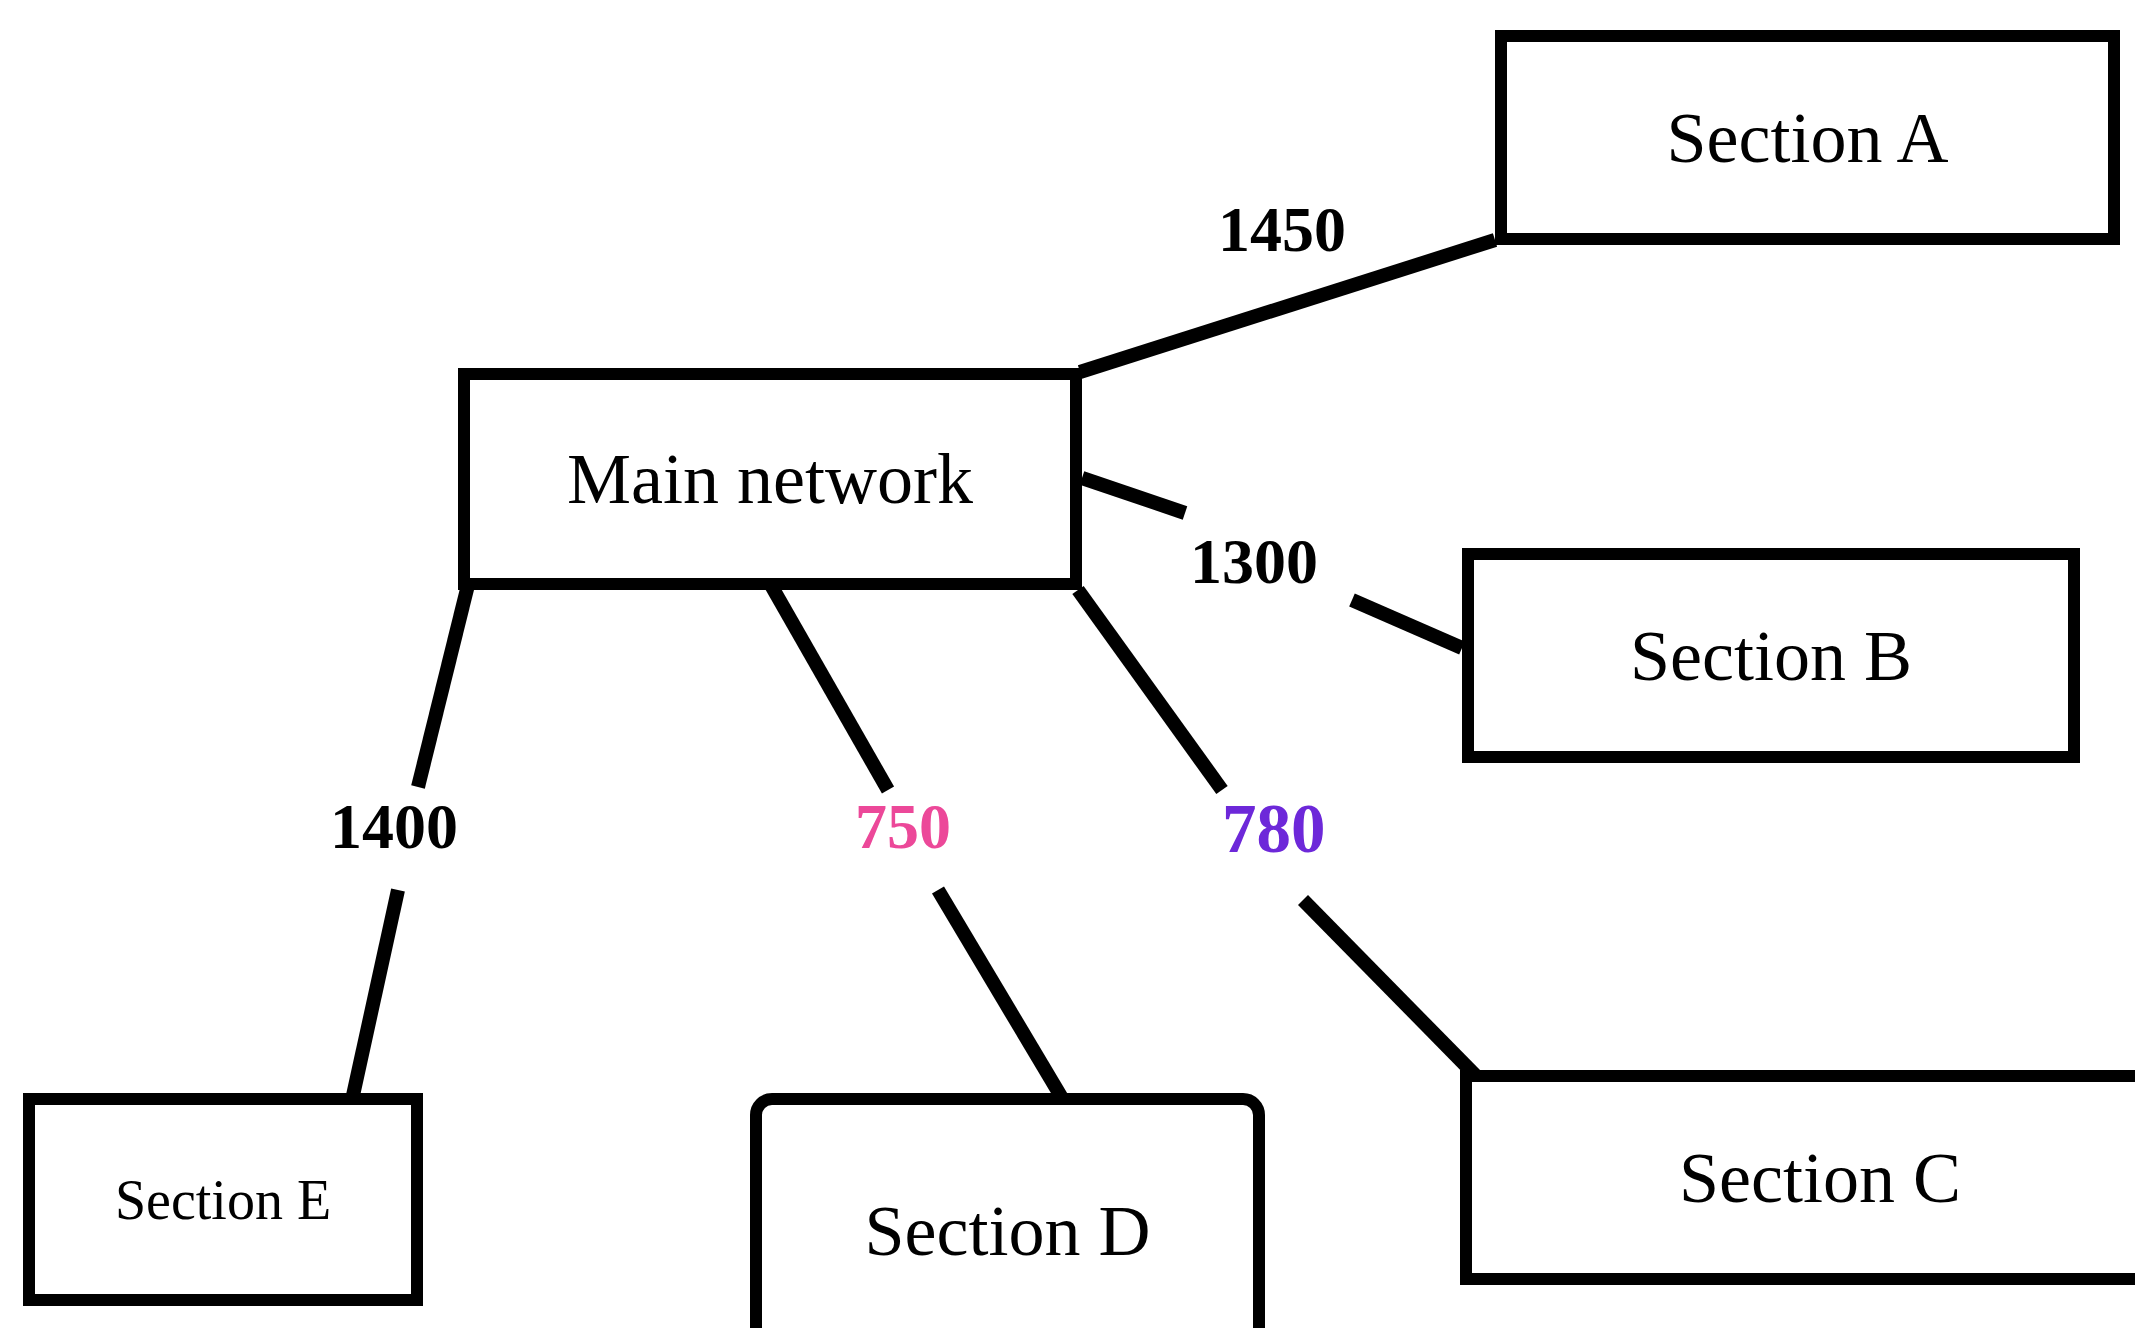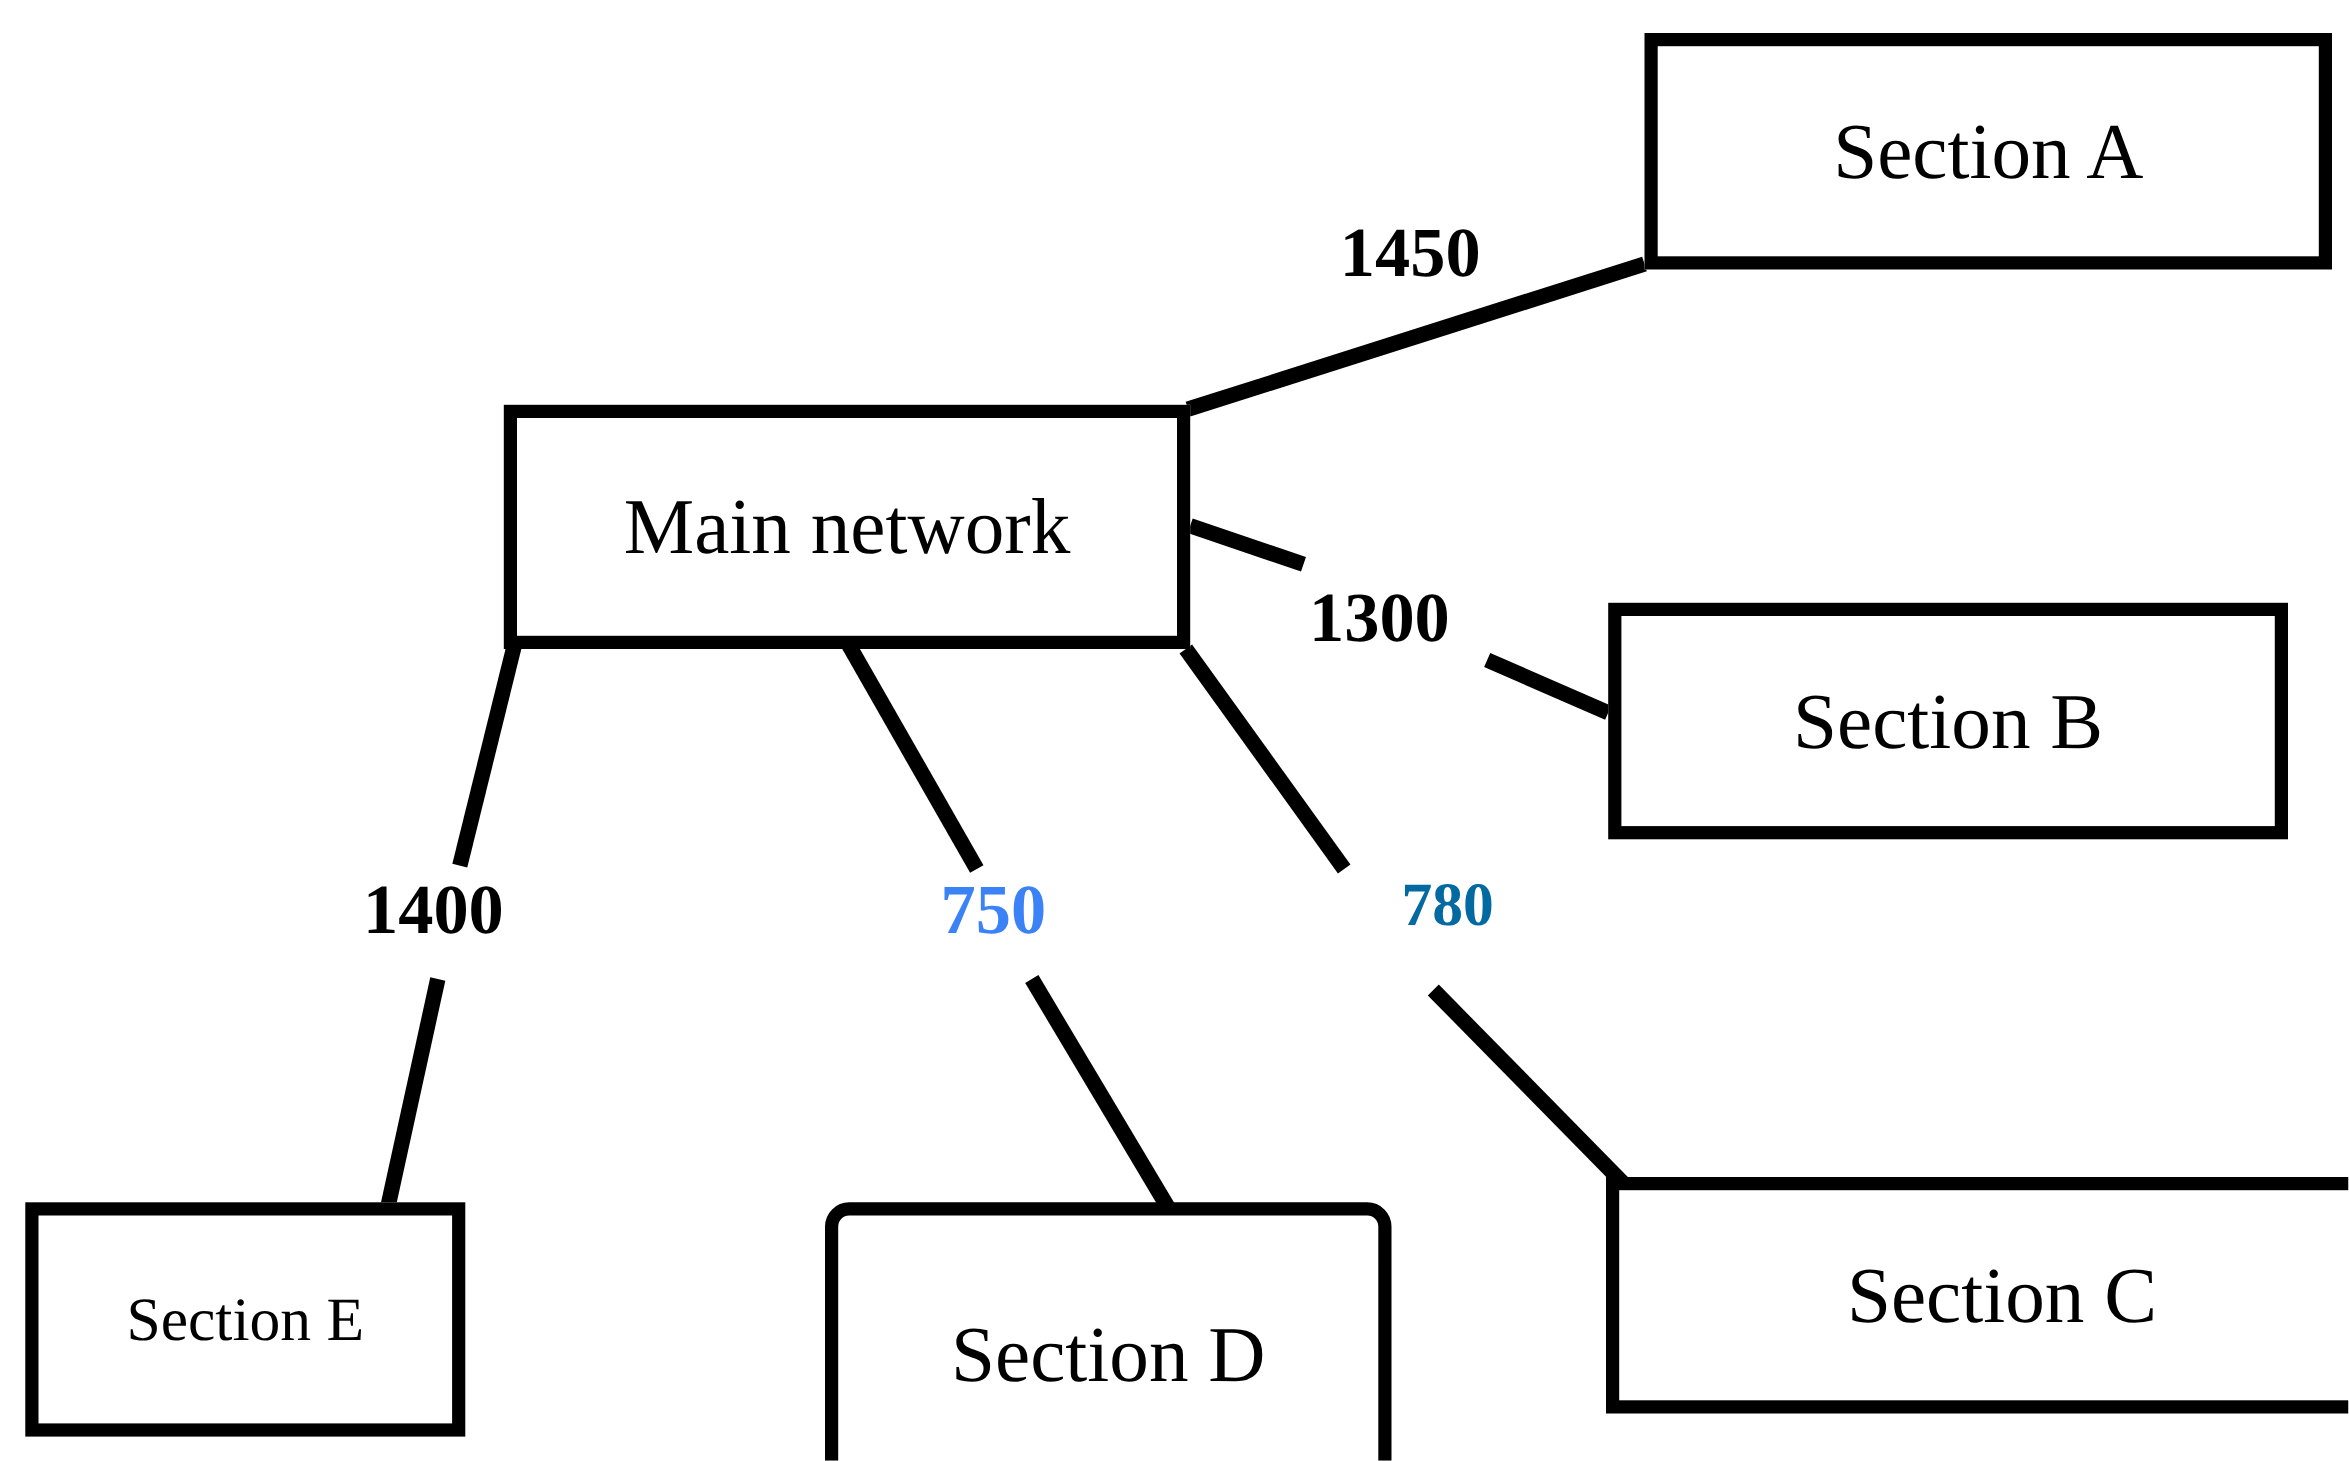--- a/index.html
+++ b/index.html
@@ -86,17 +86,17 @@
   <div class="node-box" style="left: 750px; top: 1093px; width: 515px; height: 276px; border-color: rgb(0, 0, 0); border-radius: 22px;">
     <span class="node-label" style="font-size: 72px;">Section D</span>
   </div>
 
   <div class="node-box" style="left: 23px; top: 1093px; width: 400px; height: 213px; border-color: rgb(0, 0, 0);">
     <span class="node-label" style="font-size: 56px;">Section E</span>
   </div>
 
   <span class="edge-label" style="left: 1218px; top: 198px; font-size: 64px; color: rgb(0, 0, 0);">1450</span>
   <span class="edge-label" style="left: 1190px; top: 530px; font-size: 64px; color: #000000;">1300</span>
-  <span class="edge-label" style="left: 1274px; top: 795px; font-size: 56px; color: #0369a1;">780</span>
-  <span class="edge-label" style="left: 855px; top: 795px; font-size: 64px; color: #3b82f6;">750</span>
+  <span class="edge-label" style="left: 1222px; top: 795px; font-size: 69px; color: #6d28d9;">780</span>
+  <span class="edge-label" style="left: 855px; top: 795px; font-size: 64px; color: #ec4899;">750</span>
   <span class="edge-label" style="left: 330px; top: 795px; font-size: 64px; color: rgb(0, 0, 0);">1400</span>
 
 </div>
 
 </body></html>

